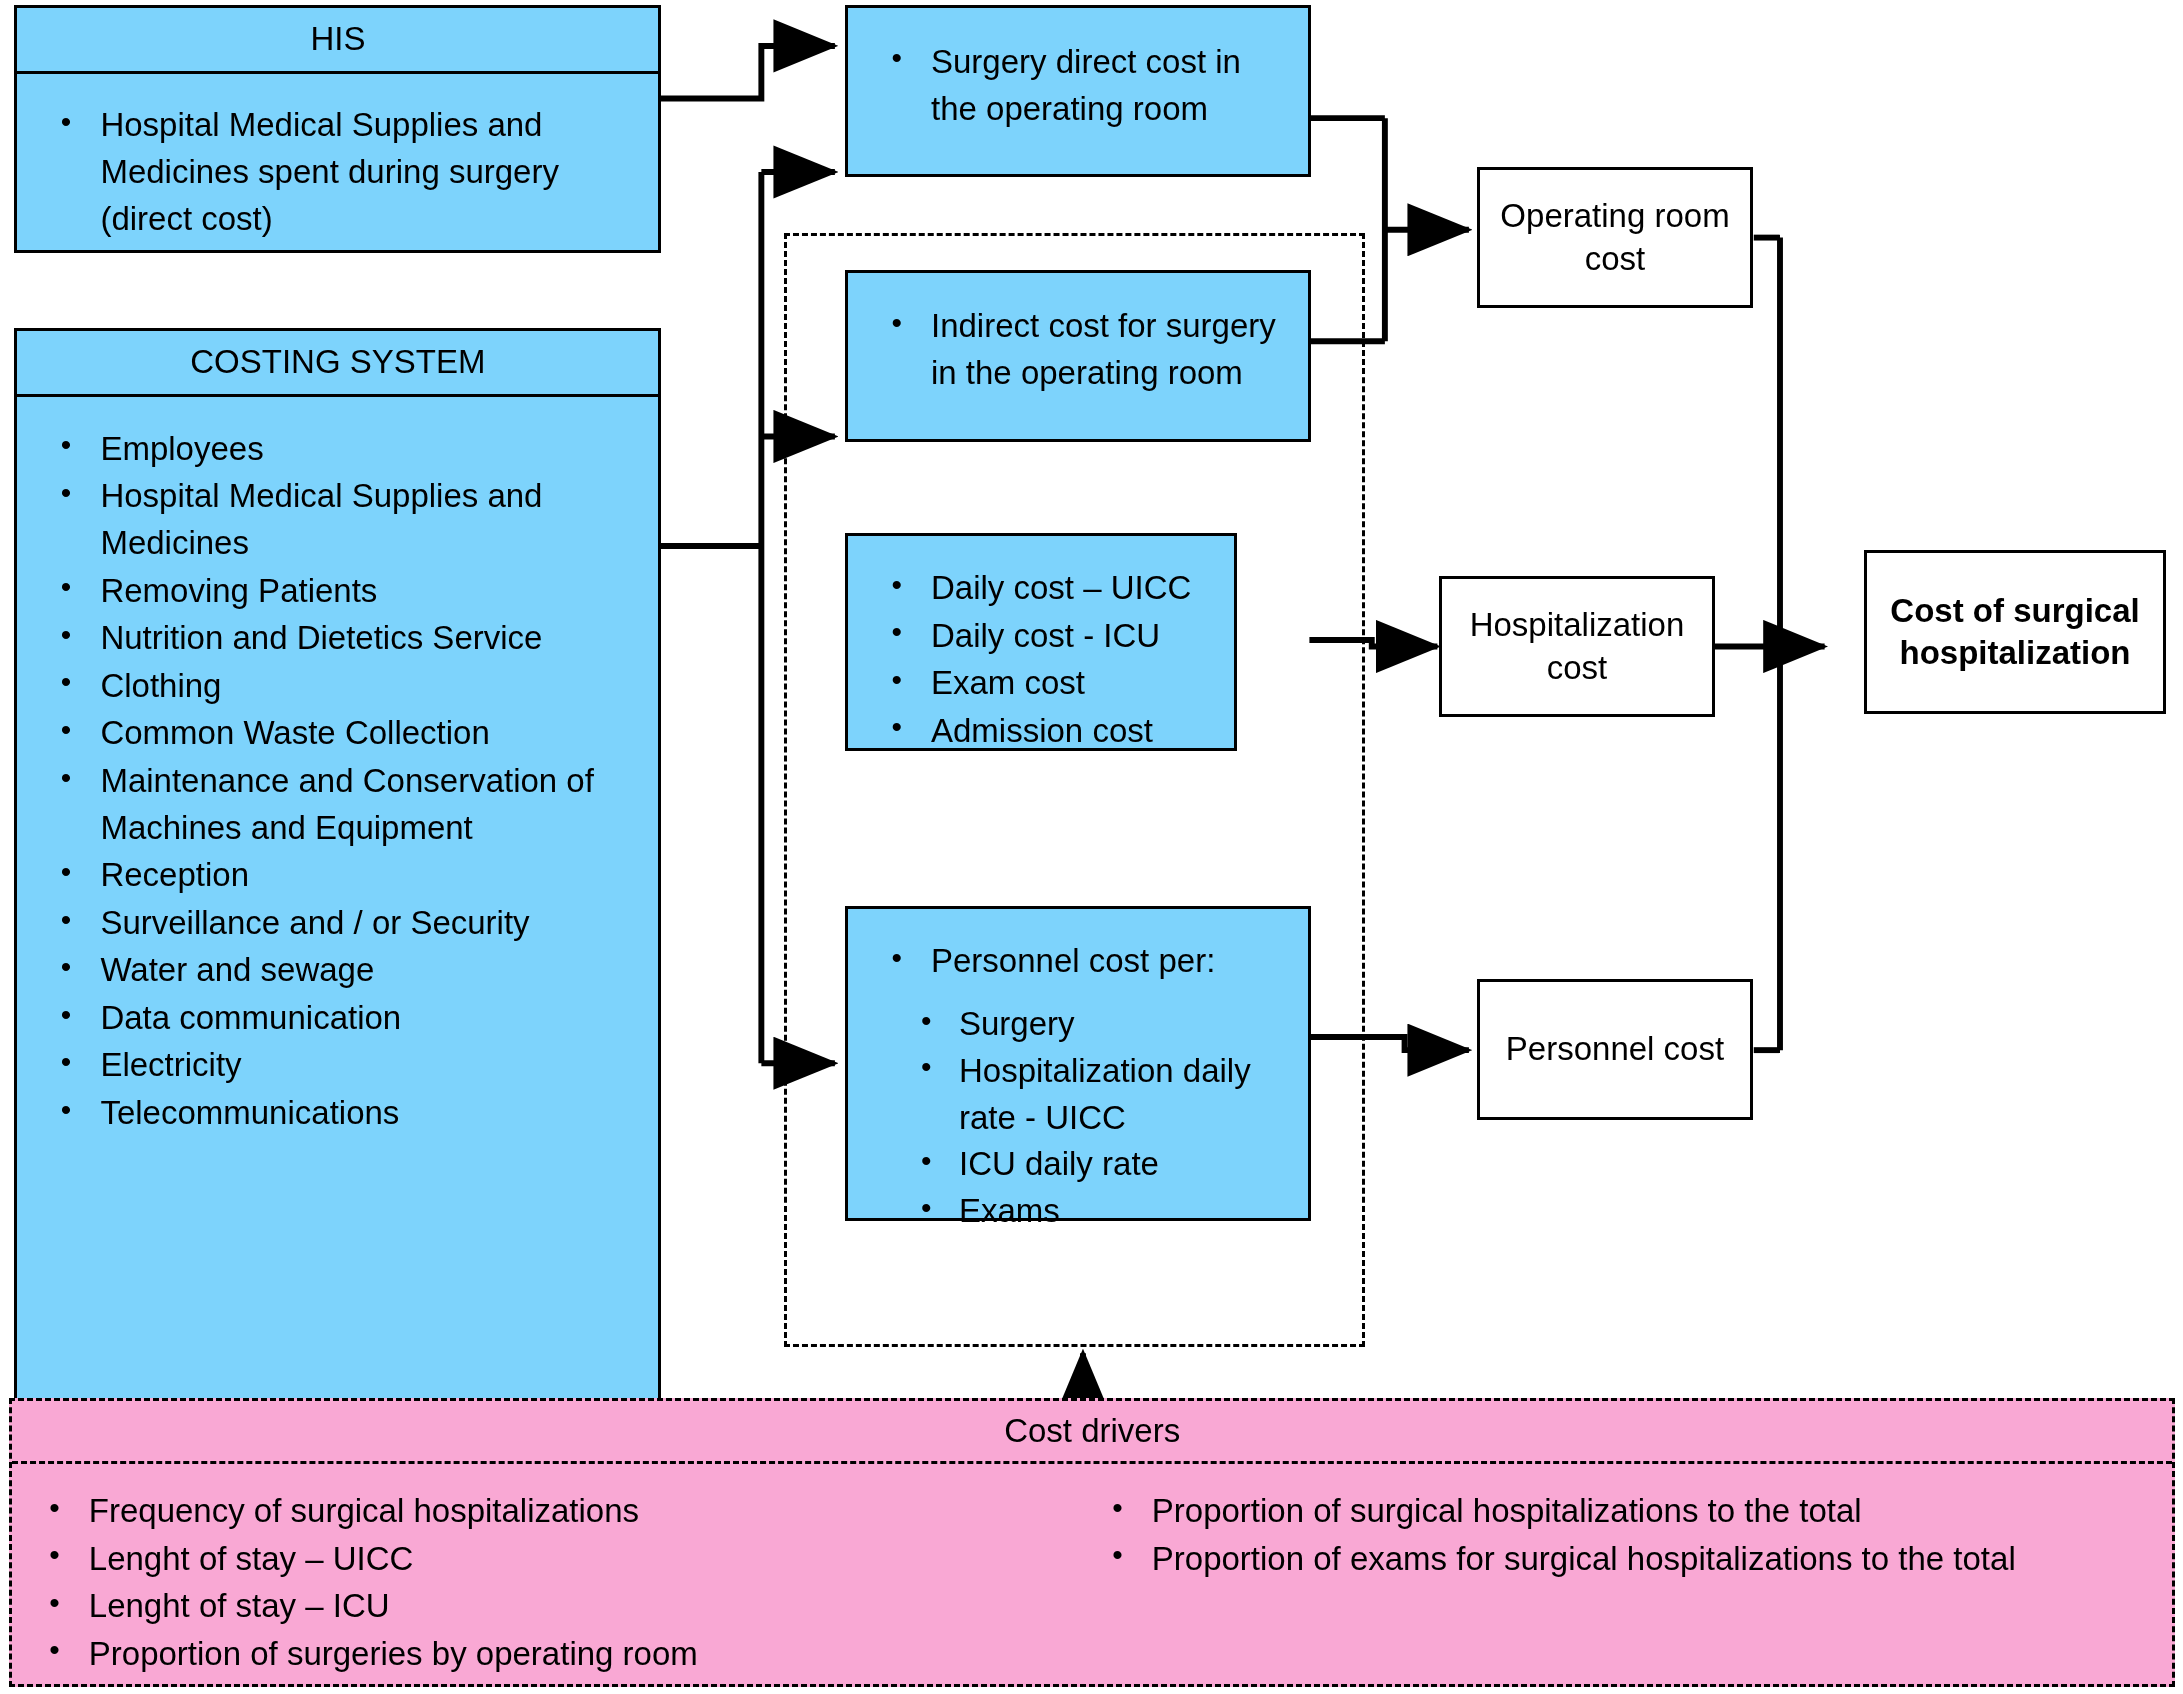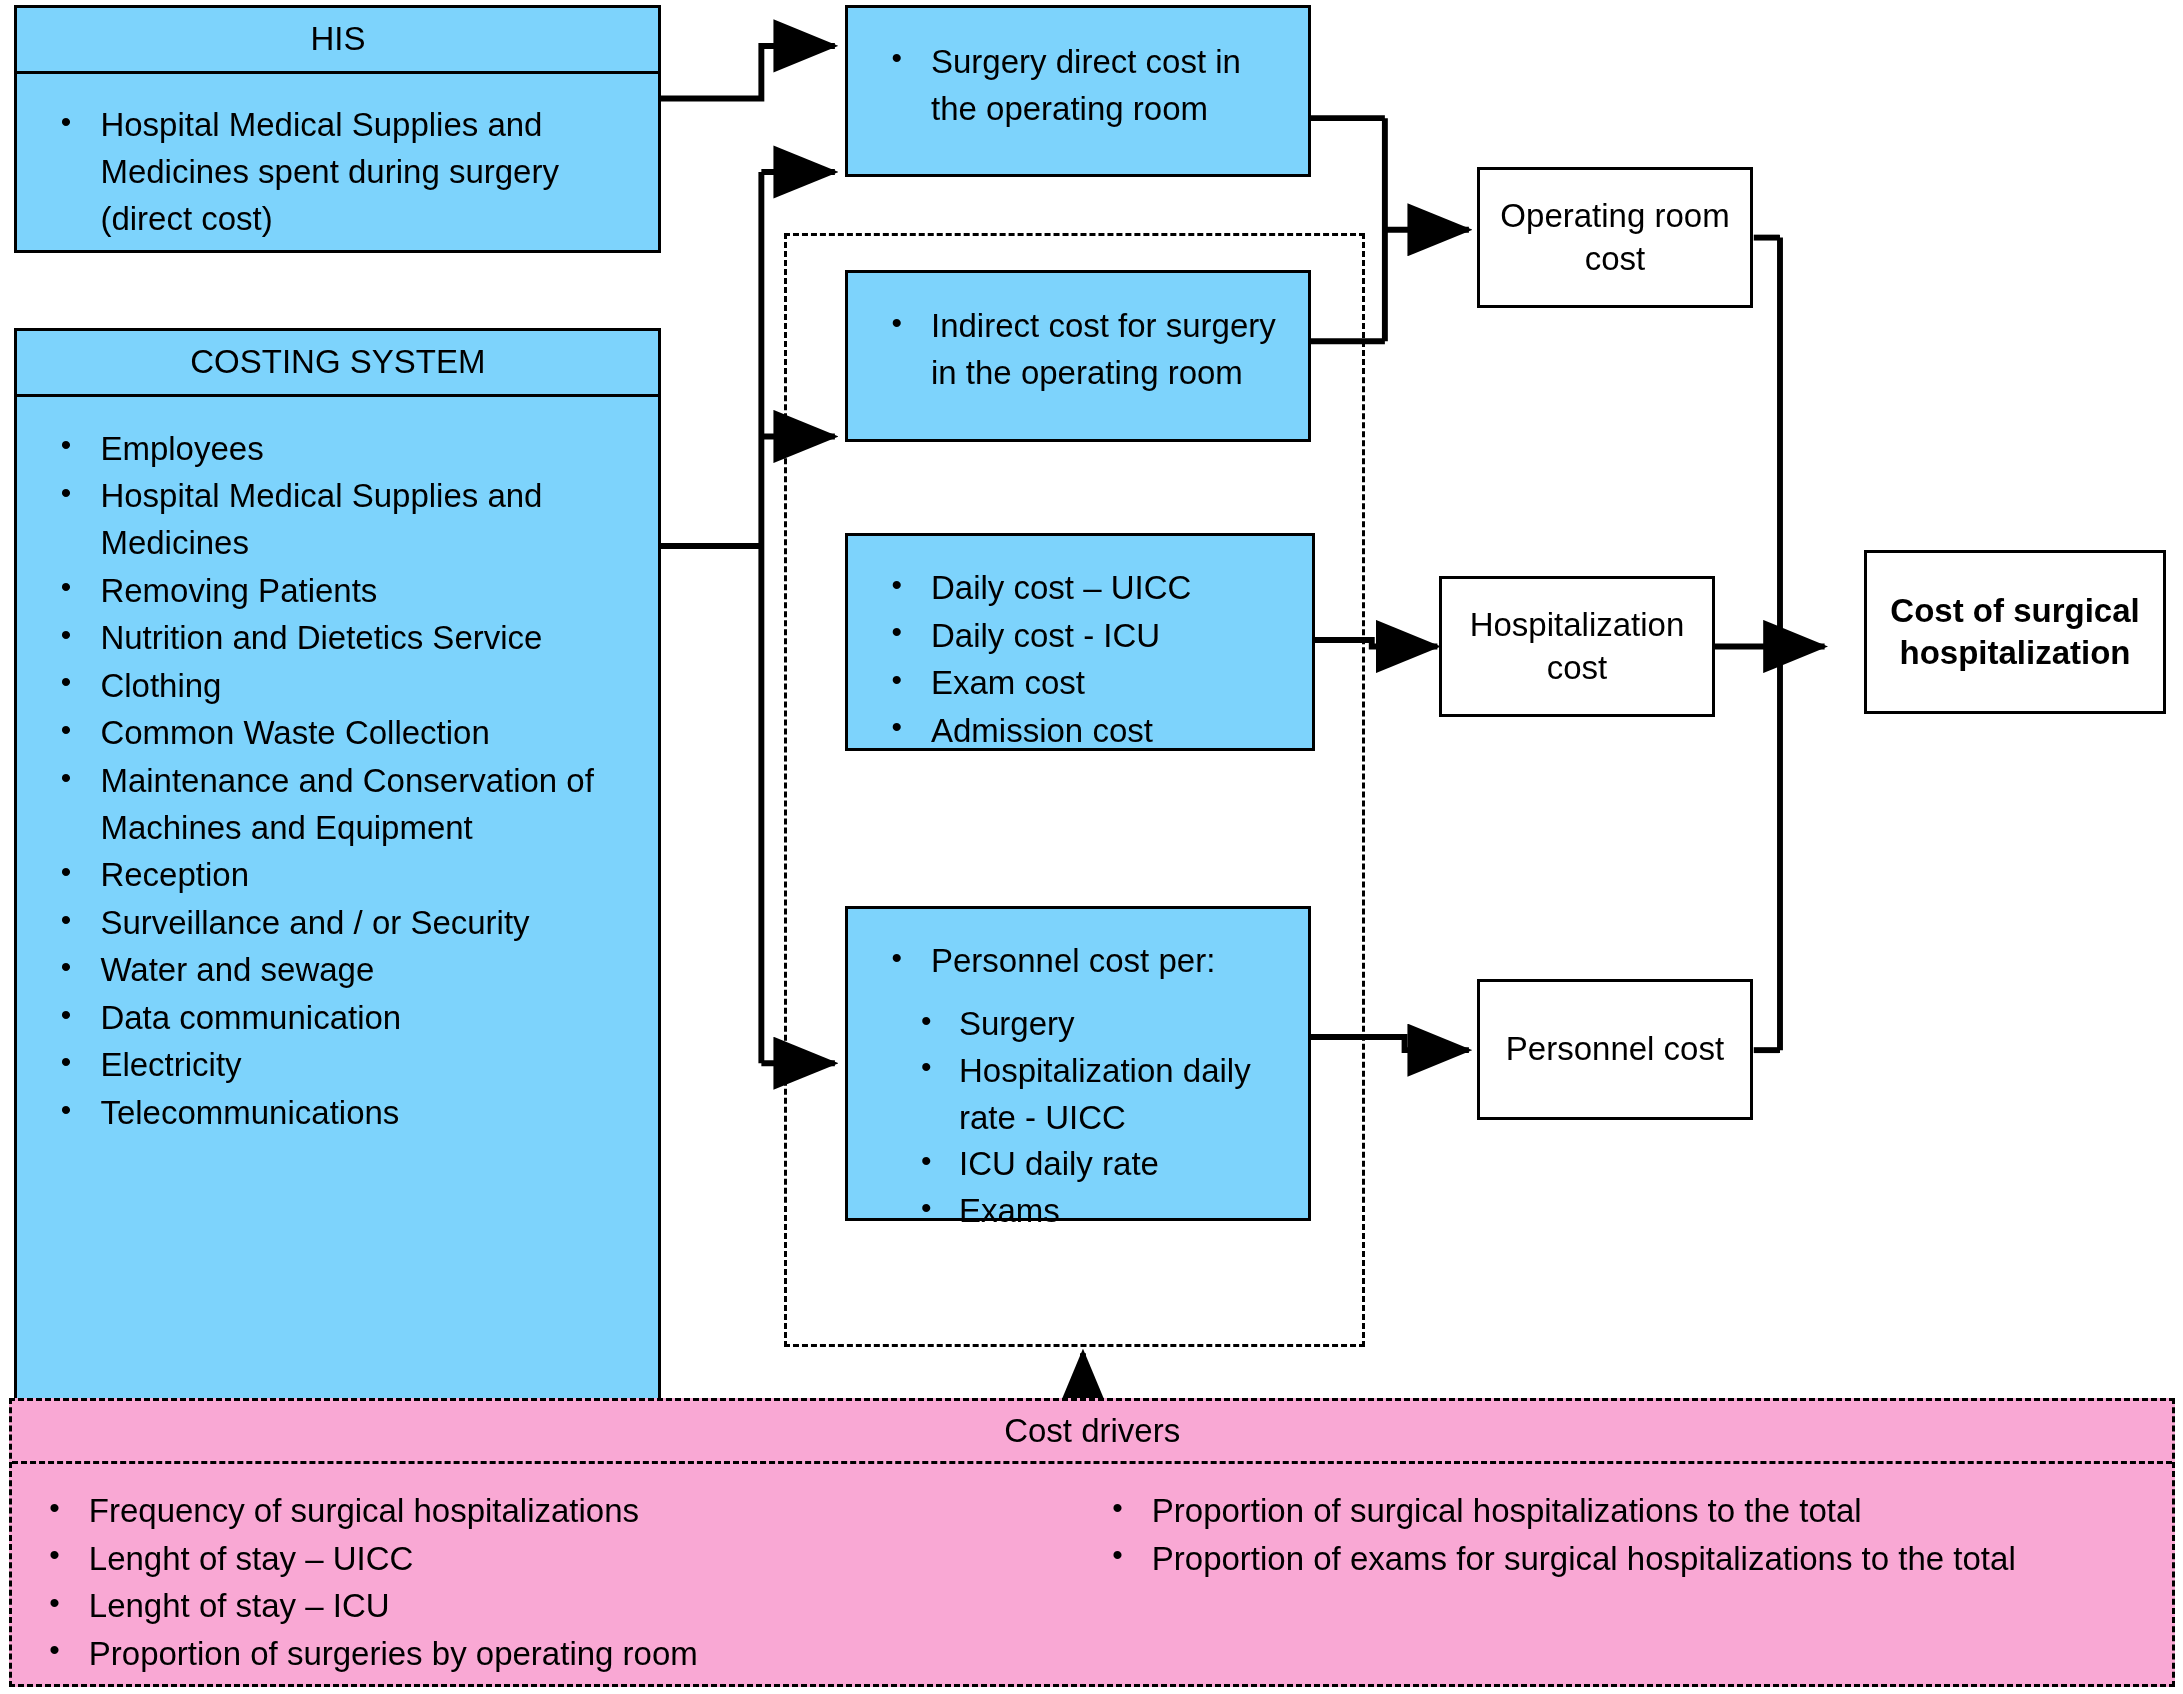--- a/index.html
+++ b/index.html
@@ -144,21 +144,21 @@
   </div>
 
   <div class="box" style="left:845px;top:270px;width:466px;height:172px;">
     <div class="body" style="padding-top:14.4px;">
       <ul class="bl">
         <li>Indirect cost for surgery in the operating room</li>
       </ul>
     </div>
   </div>
 
-  <div class="box" style="left:845px;top:533px;width:470px;height:218px;">
+  <div class="box" style="left:845px;top:533px;width:392px;height:218px;">
     <div class="body" style="padding-top:13px;">
       <ul class="bl">
         <li>Daily cost – UICC</li>
         <li>Daily cost - ICU</li>
         <li>Exam cost</li>
         <li>Admission cost</li>
       </ul>
     </div>
   </div>
 

